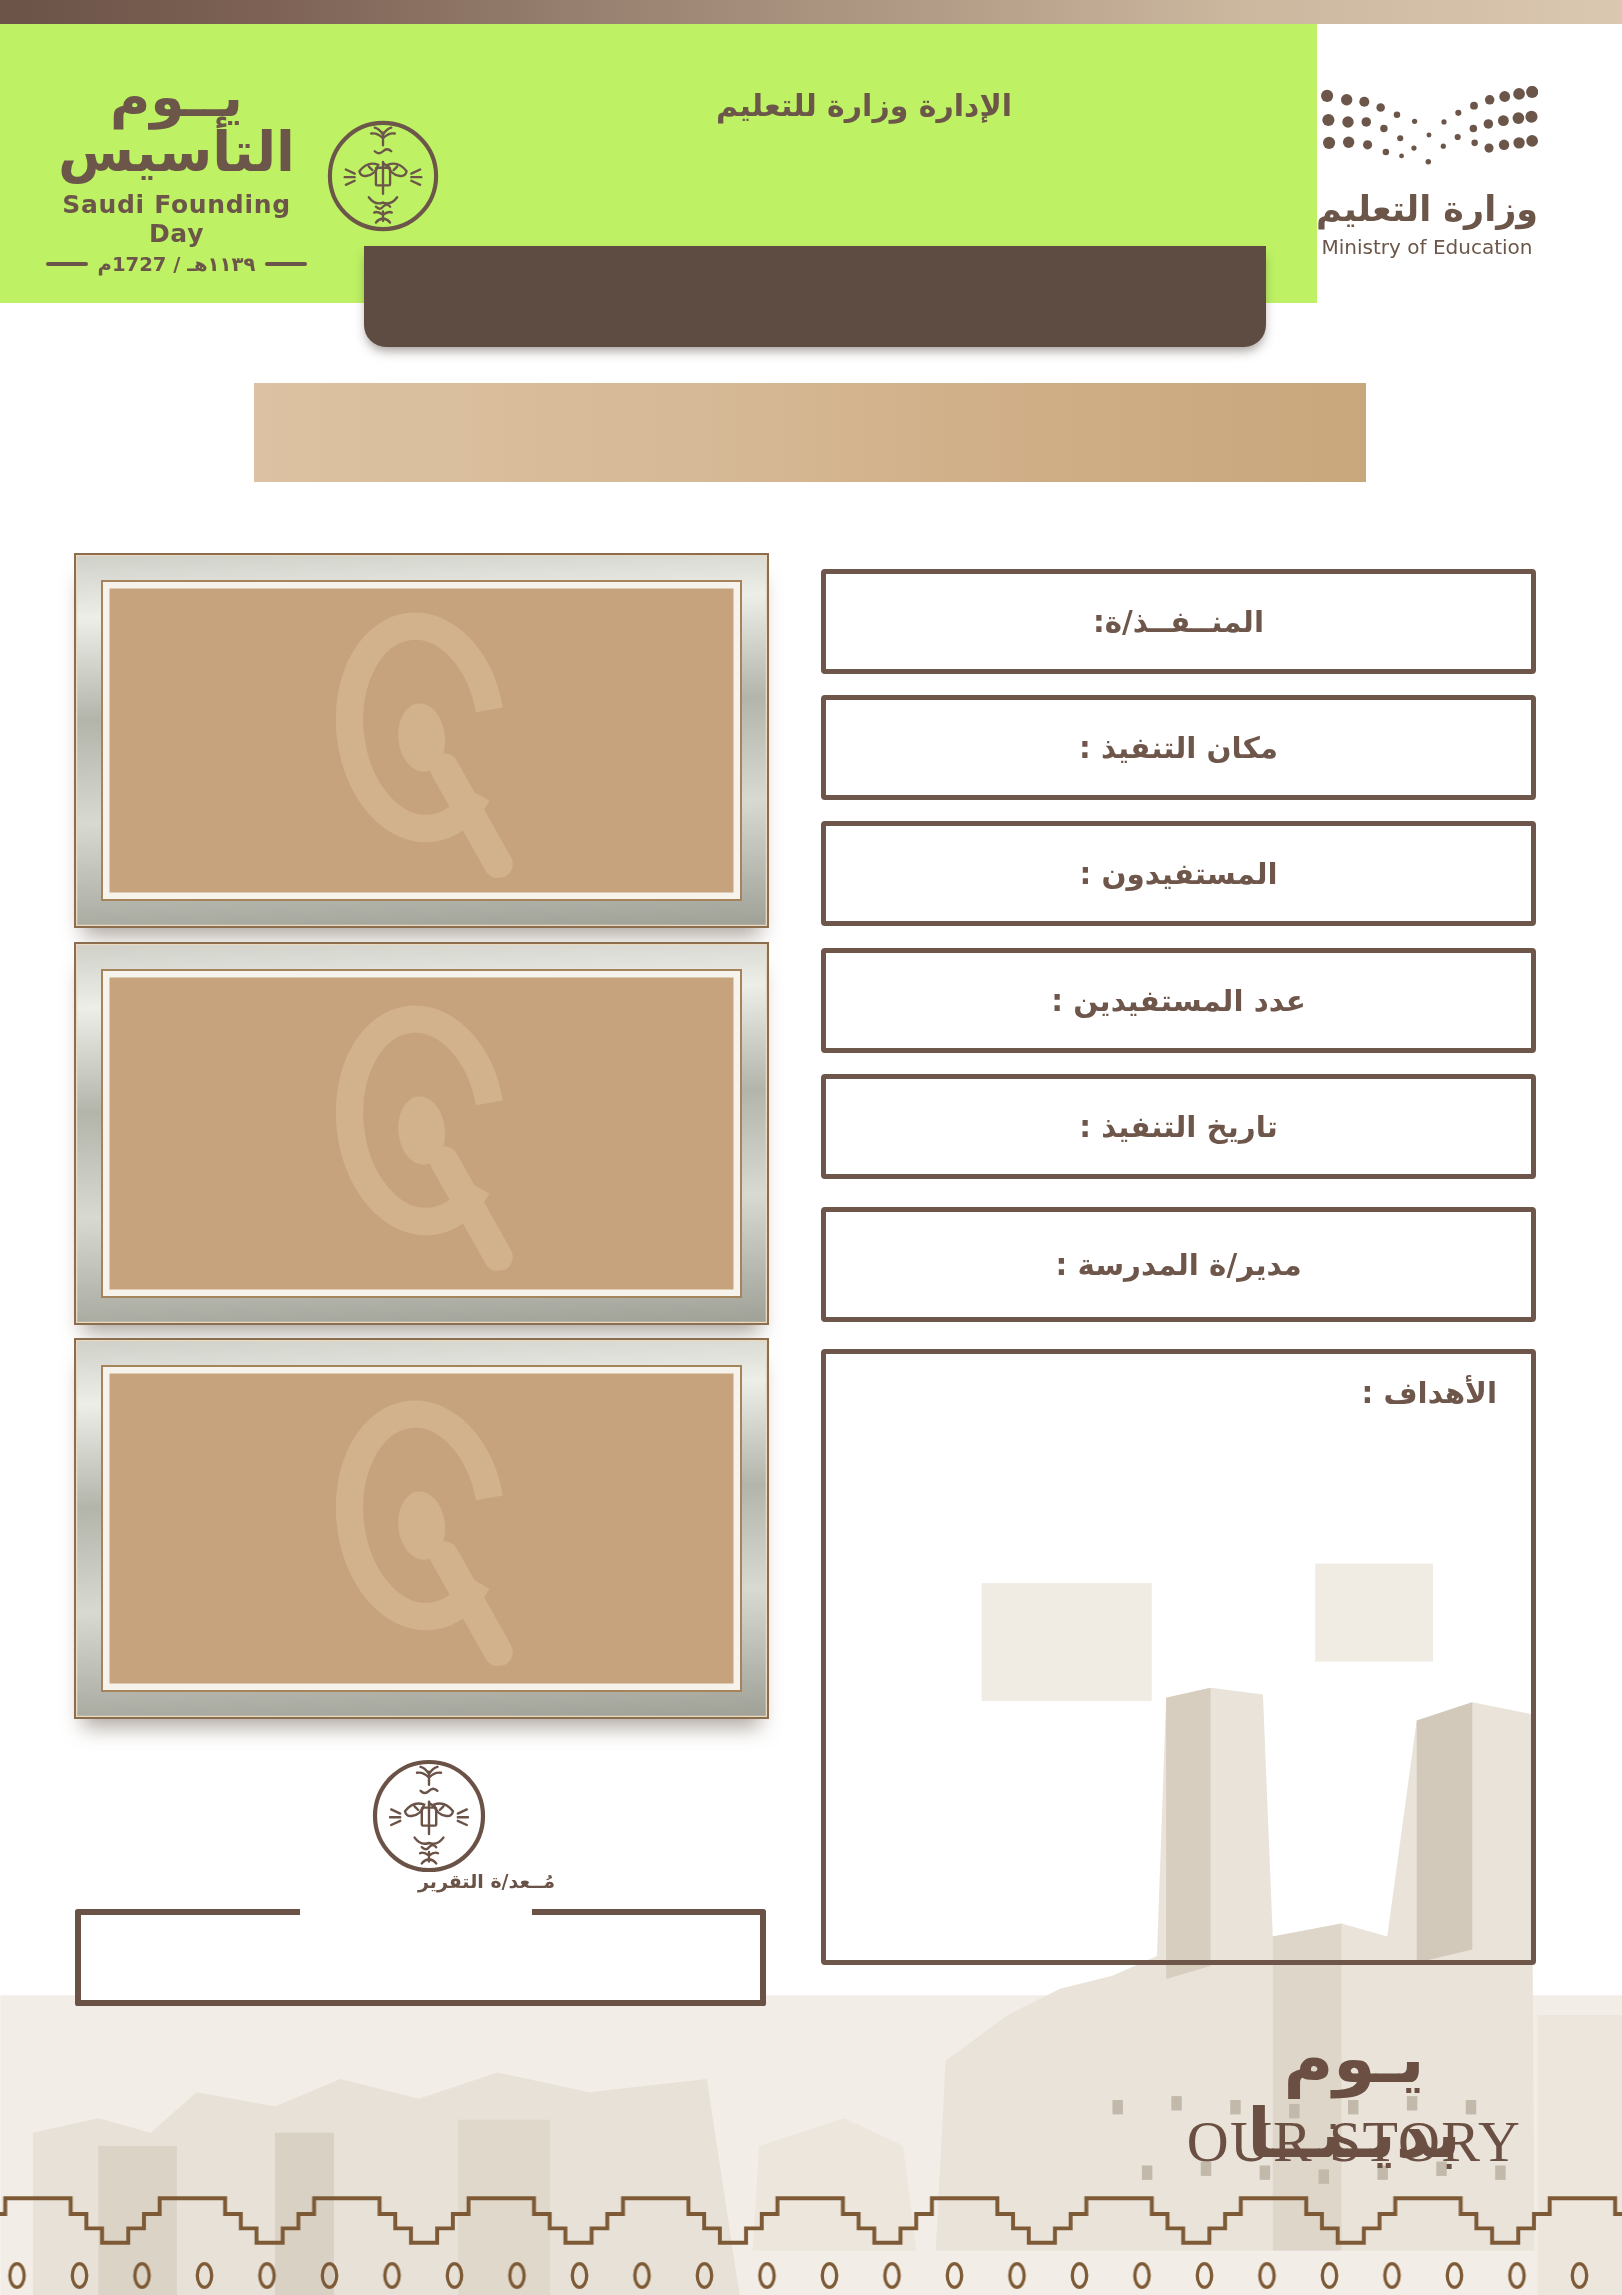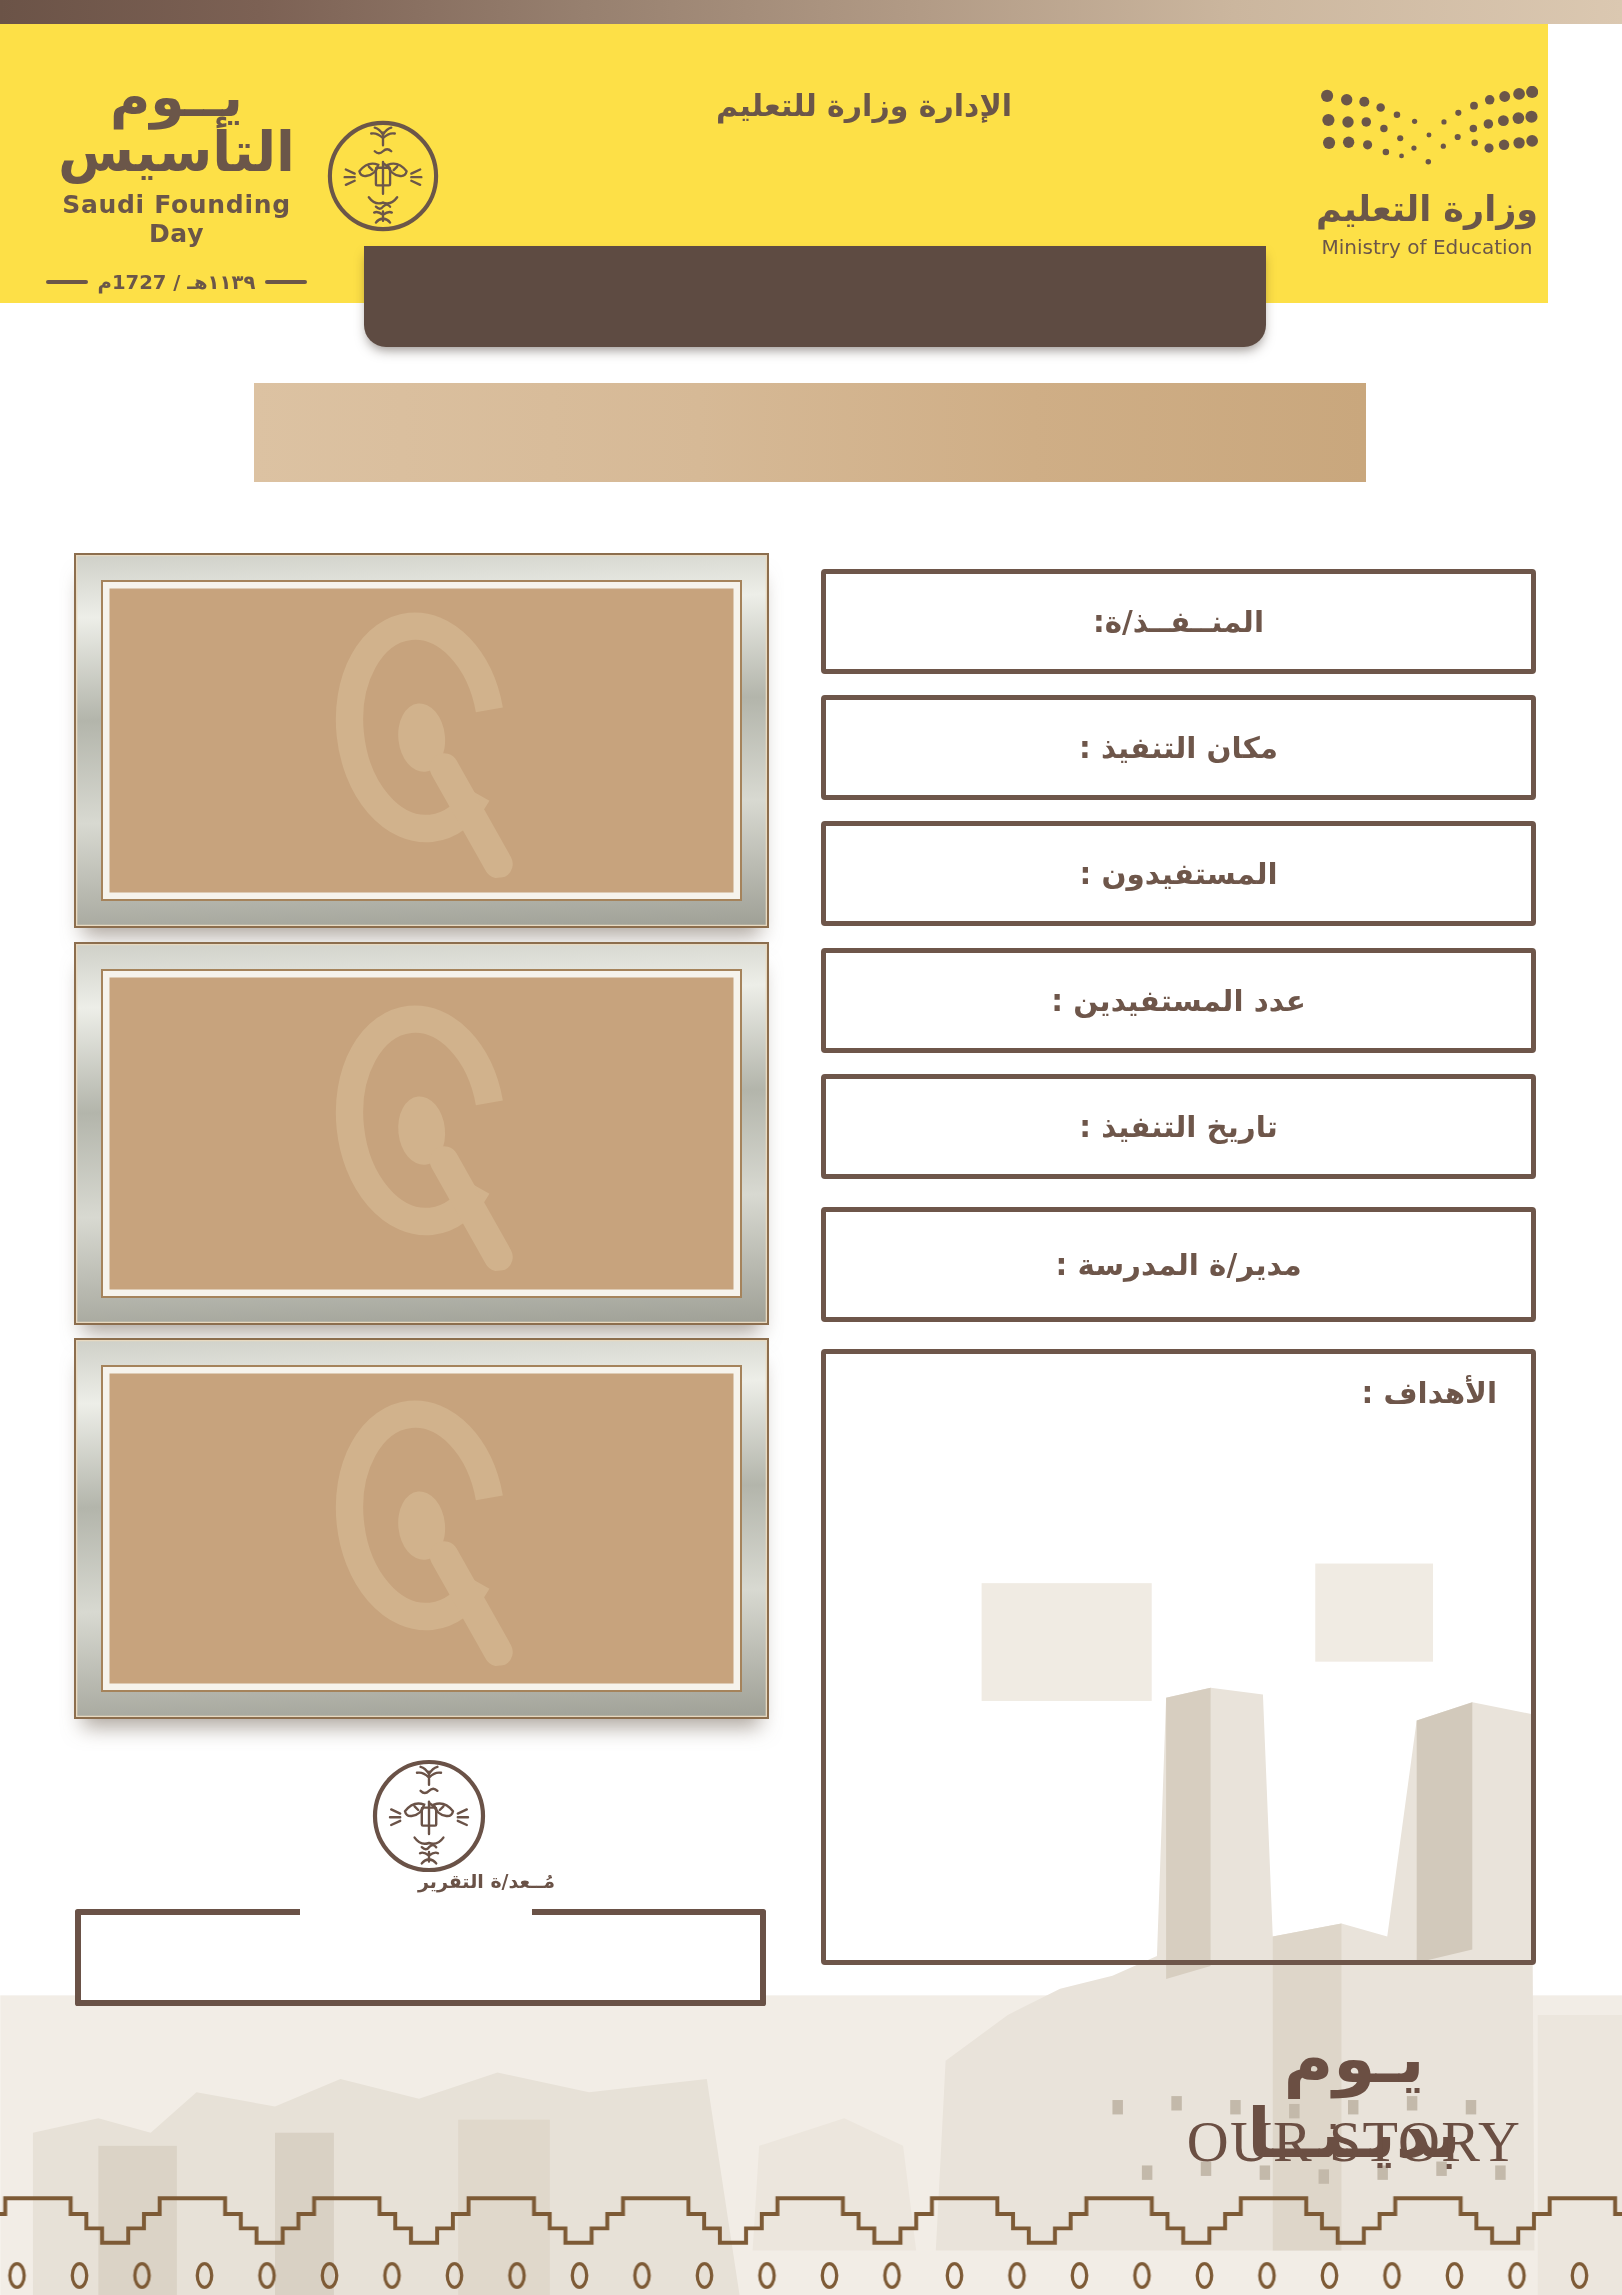--- a/index.html
+++ b/index.html
@@ -3,25 +3,25 @@
 <meta charset="utf-8">
 <style>
   html,body{margin:0;padding:0;background:#888;}
   .page{
     position:relative;width:1623px;height:2295px;background:#ffffff;
     overflow:hidden;font-family:"DejaVu Sans",sans-serif;color:#6b5649;
   }
   
   .top-strip{position:absolute;left:0;top:0;width:1623px;height:23.6px;
     background:linear-gradient(90deg,#6b5347 0%,#7c6154 16%,#97806f 36%,#b19a85 56%,#cbb69e 76%,#dbc8b1 100%);}
-  .header{position:absolute;left:0;top:23.6px;width:1548px;height:279px;background:#fde047;}
+  .header{position:absolute;left:0;top:23.6px;width:1317px;height:279px;background:#bef264;}
   .sfd-logo{position:absolute;left:39px;top:46px;width:275px;text-align:center;}
   .sfd-ar{font-size:55px;font-weight:bold;line-height:1;direction:rtl;letter-spacing:-1.3px;}
   .sfd-en{font-size:25px;font-weight:bold;margin-top:10px;letter-spacing:0.7px;}
-  .sfd-date{display:flex;align-items:center;justify-content:center;gap:9.2px;margin-top:23px;
+  .sfd-date{display:flex;align-items:center;justify-content:center;gap:9.2px;margin-top:5px;
     font-size:19.6px;font-weight:bold;direction:rtl;}
   .sfd-date .dash{display:inline-block;width:42px;height:3.9px;background:#6b5649;border-radius:2px;}
   .emblem{position:absolute;}
   .emblem-header{left:324px;top:93px;width:118px;height:118px;}
   .dept-title{position:absolute;left:681px;top:64px;width:366px;text-align:center;
     font-size:30px;font-weight:bold;direction:rtl;}
   .moe-logo{position:absolute;left:1309px;top:62px;width:236px;text-align:center;}
   .moe-dots{width:222px;height:85px;margin:0 6.5px;}
   .moe-ar{font-size:35px;font-weight:bold;direction:rtl;margin-top:18.3px;letter-spacing:-0.7px;}
   .moe-en{font-size:20px;margin-top:6.5px;letter-spacing:0;}

